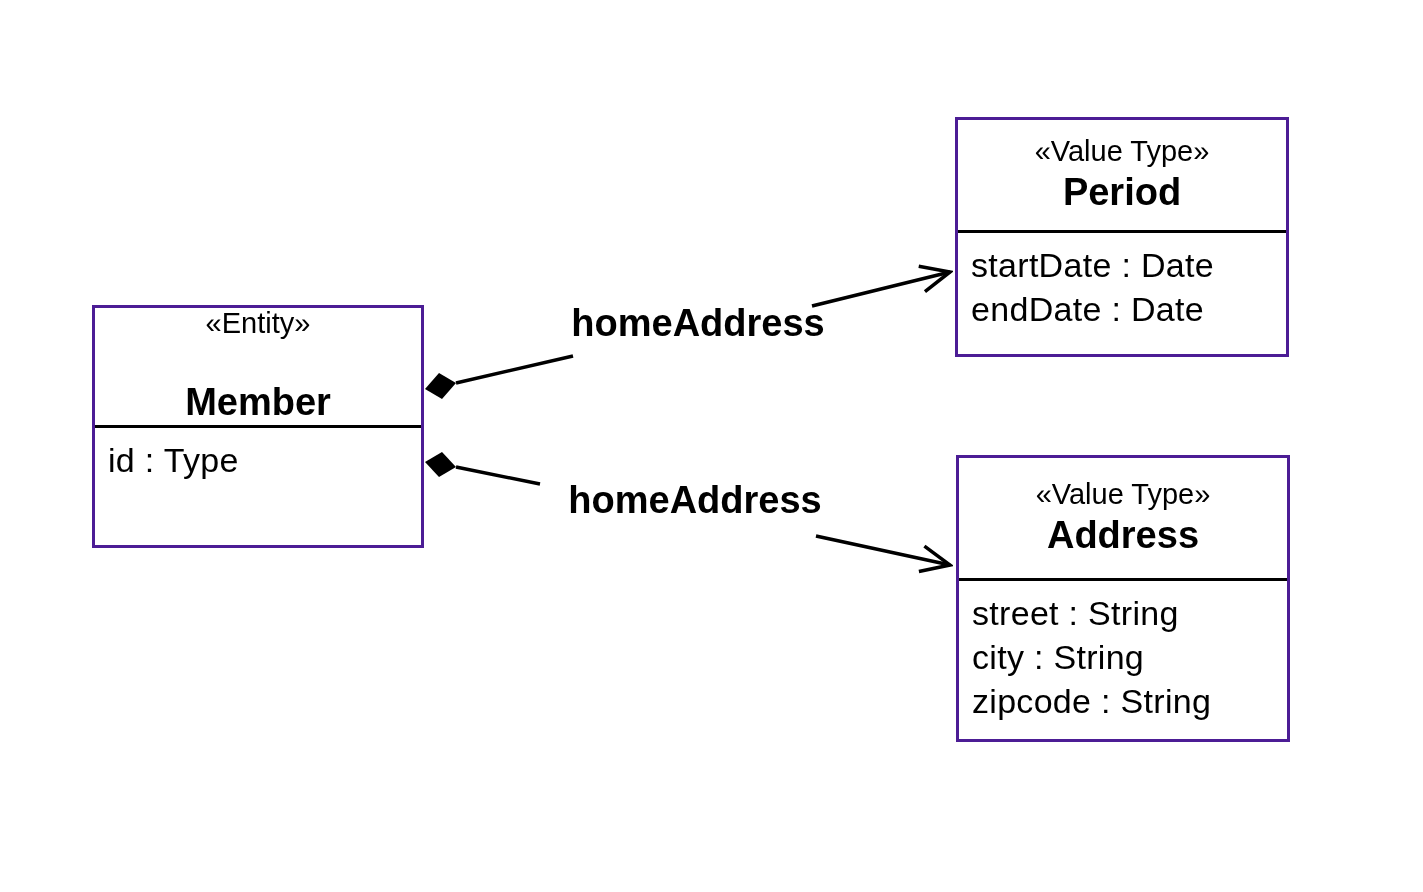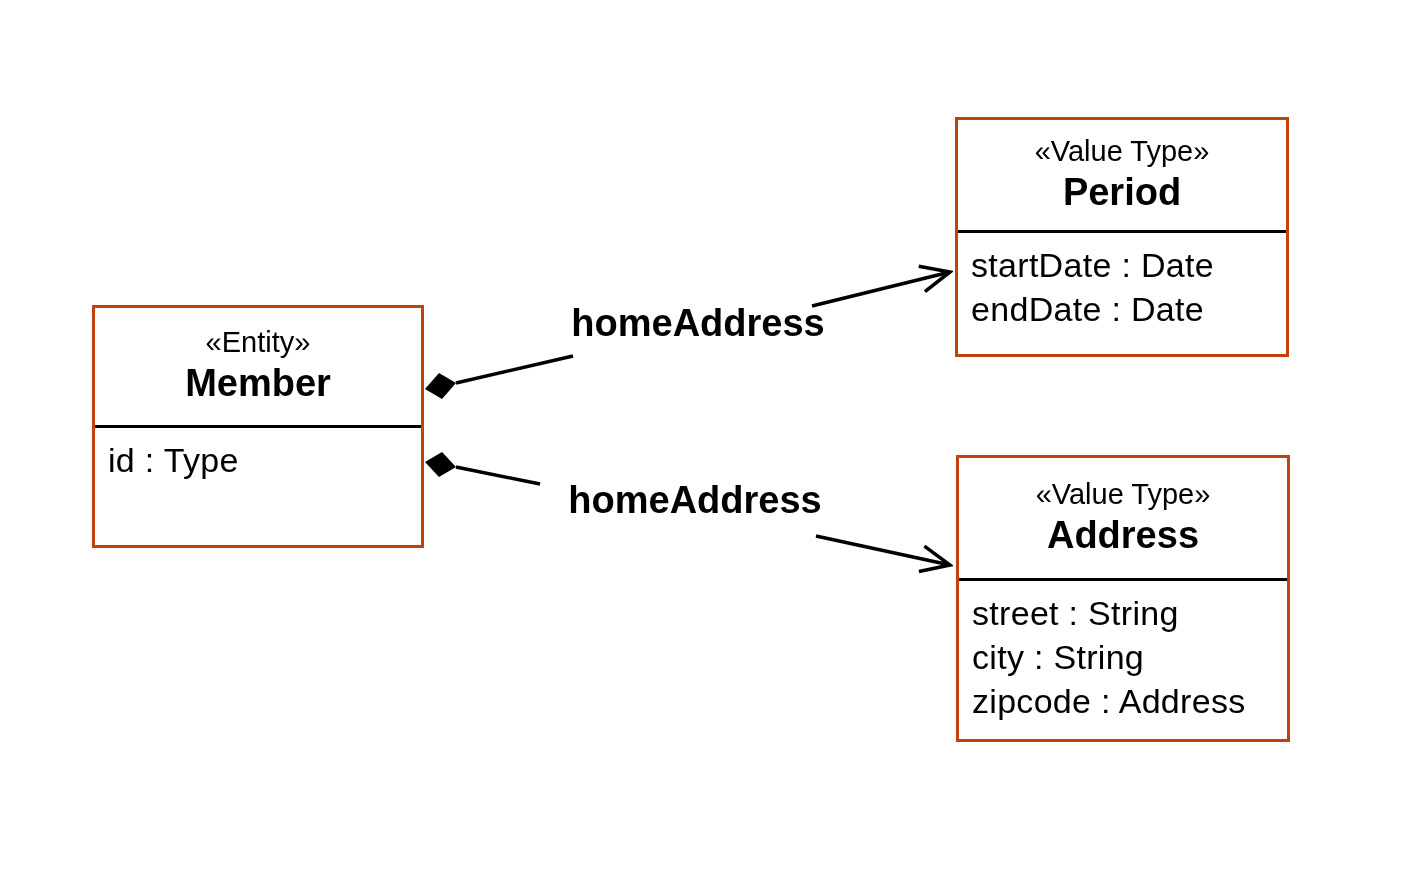--- a/index.html
+++ b/index.html
@@ -11,21 +11,21 @@
   .canvas {
     position: relative;
     width: 1423px;
     height: 892px;
     background: #ffffff;
     overflow: hidden;
   }
   .uml-class {
     position: absolute;
     background: #ffffff;
-    border: 3px solid #c2410c;
+    border: 3px solid #4c1d95;
     display: flex;
     flex-direction: column;
   }
   .uml-header {
     border-bottom: 3px solid #000000;
     display: flex;
     flex-direction: column;
     align-items: center;
     justify-content: center;
     gap: 3px;
@@ -46,21 +46,21 @@
     flex: 1 1 auto;
     padding: 10px 13px;
     font-size: 34px;
     line-height: 44px;
     letter-spacing: 0.3px;
   }
   .attr-line { white-space: nowrap; }
 
   
   #class-member  { left: 92px;  top: 305px; width: 332px; height: 243px; }
-  #class-member .uml-header  { height: 120px; }
+  #class-member .uml-header  { height: 120px; justify-content: space-between; }
   #class-period  { left: 955px; top: 117px; width: 334px; height: 240px; }
   #class-period .uml-header  { height: 113px; }
   #class-address { left: 956px; top: 455px; width: 334px; height: 287px; }
   #class-address .uml-header { height: 123px; }
 
   .connectors {
     position: absolute;
     left: 0; top: 0;
     width: 1423px;
     height: 892px;
@@ -105,21 +105,21 @@
   </div>
 
   <div class="uml-class" id="class-address">
     <div class="uml-header">
       <div class="stereotype">«Value Type»</div>
       <div class="class-name">Address</div>
     </div>
     <div class="attrs">
       <div class="attr-line">street : String</div>
       <div class="attr-line">city : String</div>
-      <div class="attr-line">zipcode : Address</div>
+      <div class="attr-line">zipcode : String</div>
     </div>
   </div>
 
   <svg class="connectors" viewBox="0 0 1423 892" xmlns="http://www.w3.org/2000/svg">
     <defs>
       <marker id="openArrow" viewBox="0 0 36 30" refX="33" refY="15" markerWidth="36" markerHeight="30" orient="auto" markerUnits="userSpaceOnUse">
         <path d="M4,2 L33,15 L4,28" fill="none" stroke="#000000" stroke-width="3.5"></path>
       </marker>
     </defs>
 

